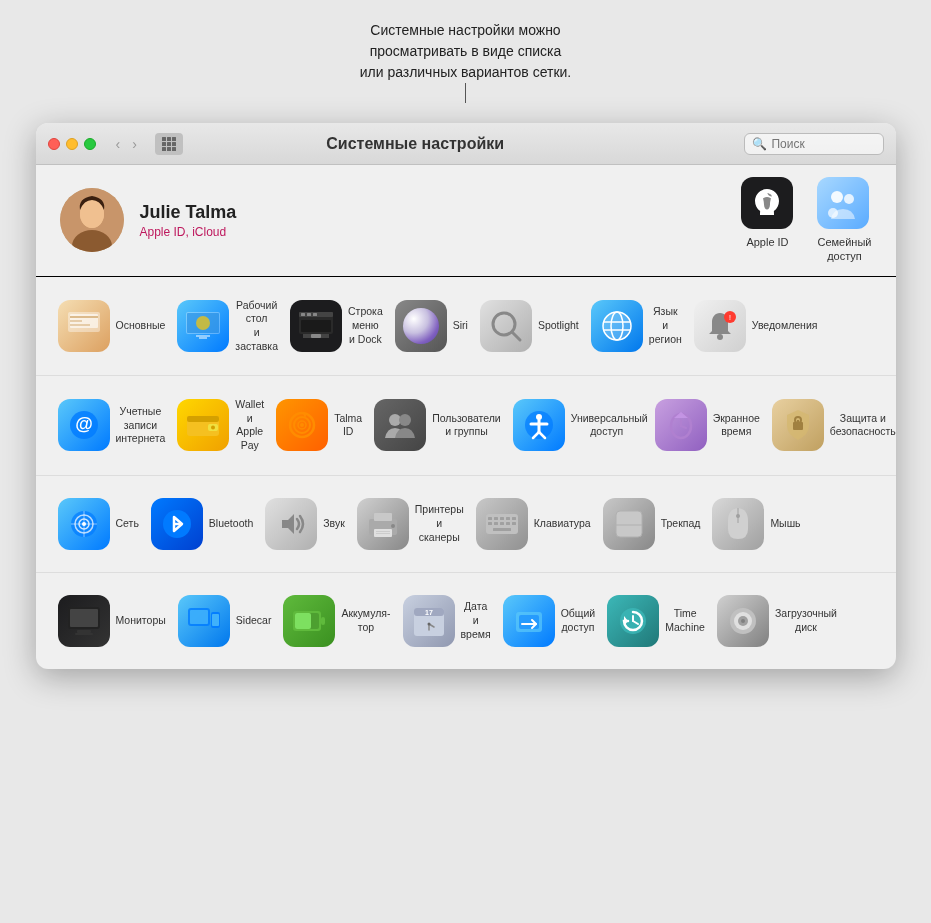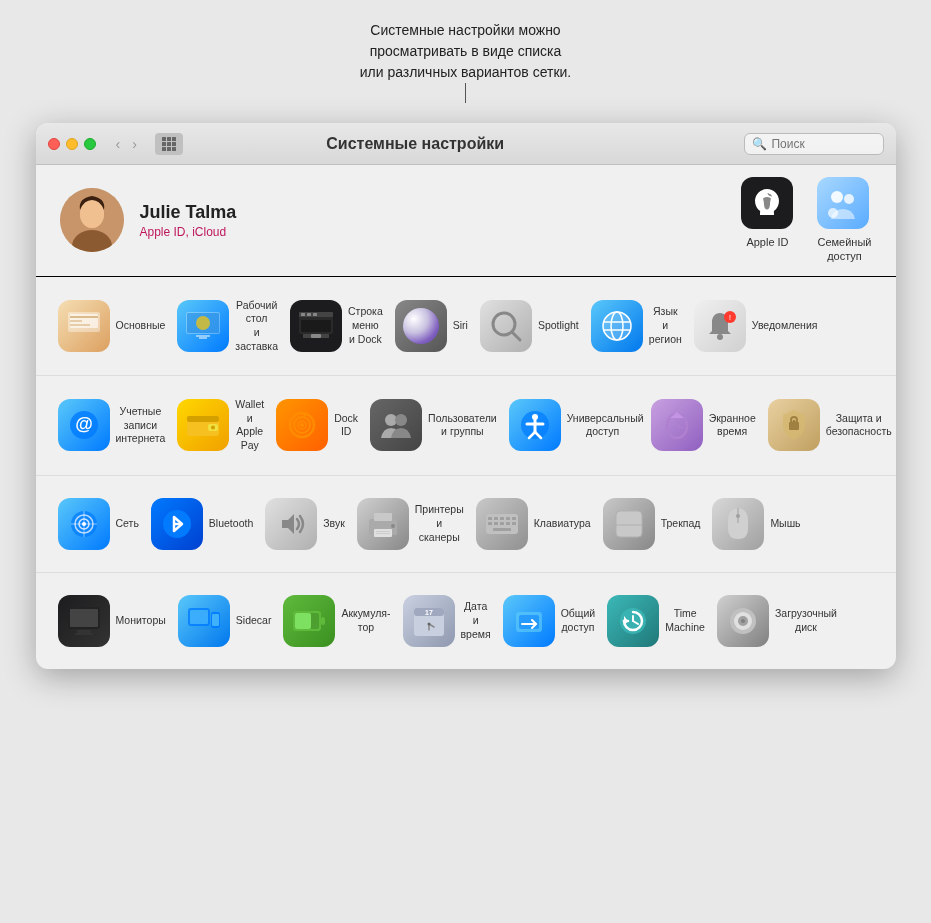--- a/index.html
+++ b/index.html
@@ -484,21 +484,21 @@
       <div class="icon-item">
         <div class="icon-box ic-touchid">
           <svg width="34" height="34" viewBox="0 0 34 34">
             <circle cx="17" cy="17" r="12" fill="none" stroke="#ff8c00" stroke-width="2.5"></circle>
             <circle cx="17" cy="17" r="8" fill="none" stroke="#ff8c00" stroke-width="2"></circle>
             <circle cx="17" cy="17" r="4" fill="none" stroke="#ff8c00" stroke-width="1.5"></circle>
             <circle cx="17" cy="17" r="2" fill="#ff8c00"></circle>
             <path d="M17 5 Q20 5 20 8" stroke="#ff8c00" stroke-width="2" fill="none" stroke-linecap="round"></path>
           </svg>
         </div>
-        <div class="icon-label">Dock ID</div>
+        <div class="icon-label">Talma ID</div>
       </div>
 
       <div class="icon-item">
         <div class="icon-box ic-users">
           <svg width="34" height="34" viewBox="0 0 34 34">
             <circle cx="12" cy="12" r="6" fill="#aaa"></circle>
             <circle cx="22" cy="12" r="6" fill="#888"></circle>
             <path d="M2 30 Q4 20 12 20 Q20 20 22 30" fill="#aaa"></path>
             <path d="M12 30 Q14 20 22 20 Q30 20 32 30" fill="#888"></path>
           </svg>

